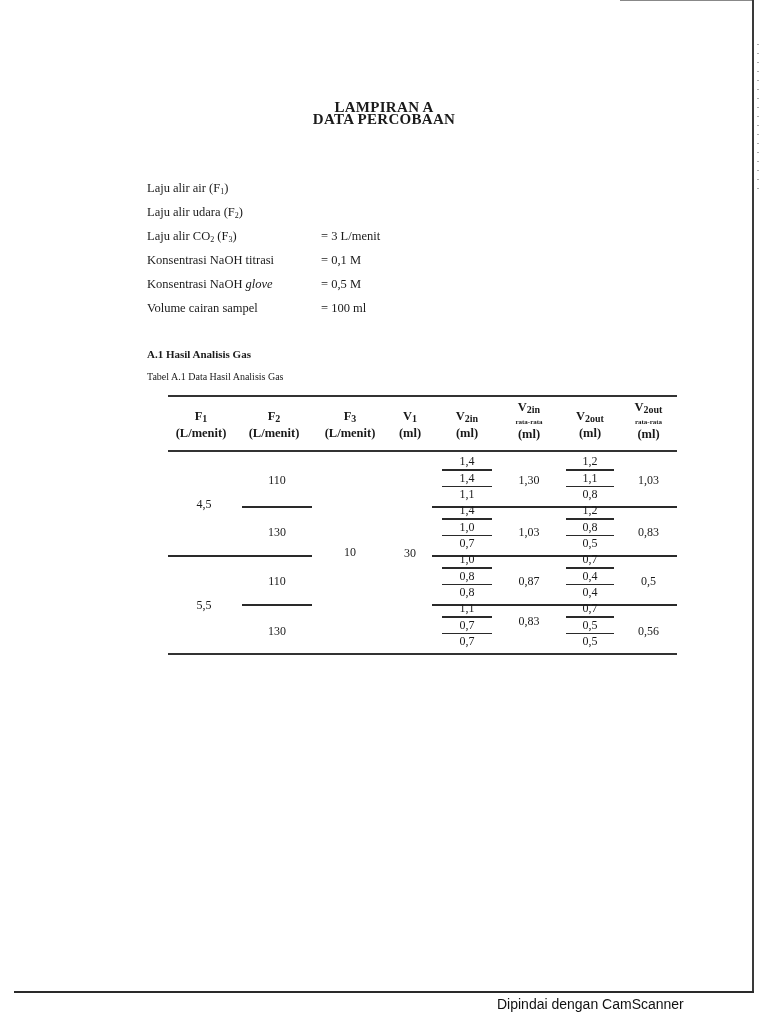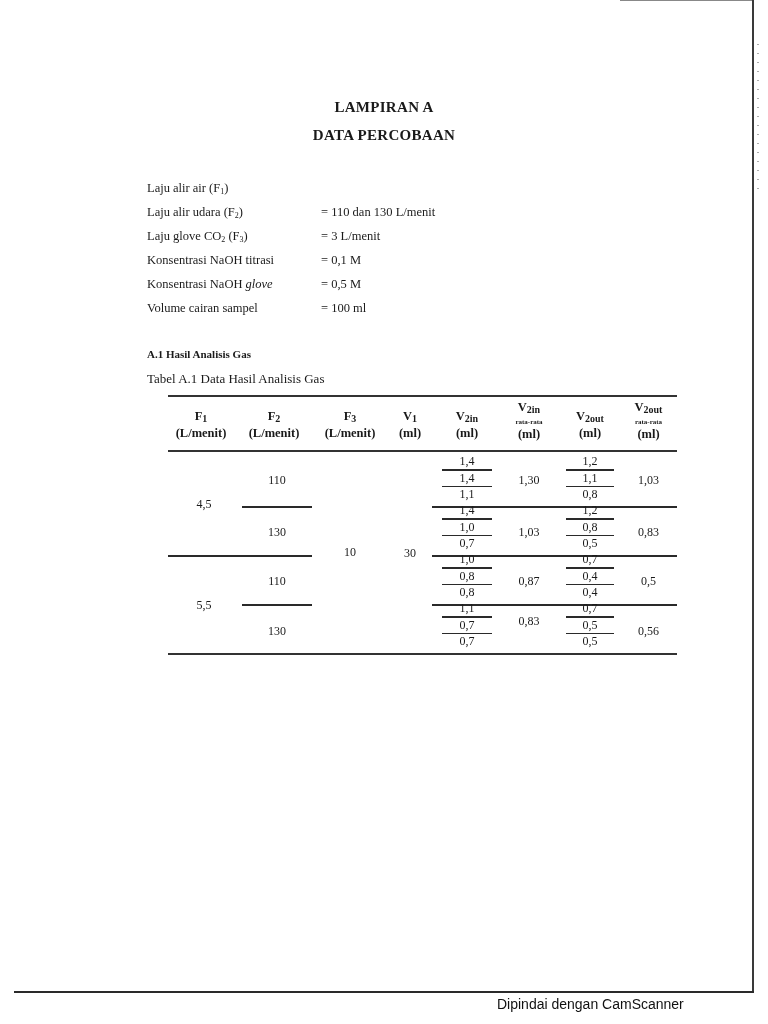--- a/index.html
+++ b/index.html
@@ -24,34 +24,34 @@
       position: absolute; left: 757px; top: 40px; width: 2px; height: 150px;
       background-image: radial-gradient(circle, #888 0.8px, transparent 1px);
       background-size: 2px 9px; opacity: 0.7;
     }
 
     .title {
       position: absolute; left: 0; width: 768px; text-align: center;
       font-weight: bold; font-size: 15px; letter-spacing: 0.3px;
     }
     .title.t1 { top: 99px; }
-    .title.t2 { top: 127px; font-family: Liberation Serif, serif; }
+    .title.t2 { top: 111px; font-family: Liberation Serif, serif; }
 
     .params { position: absolute; left: 147px; top: 180px; }
     .param-row { display: flex; height: 24px; font-size: 12.5px; line-height: 16px; }
     .param-label { width: 174px; }
     .param-value { width: 200px; }
     .param-label sub { font-size: 8px; vertical-align: -2px; }
     .param-label i { font-style: italic; }
 
     .section-heading {
       position: absolute; left: 147px; top: 348px; font-weight: bold; font-size: 11px;
     }
     .table-caption {
-      position: absolute; left: 147px; top: 371px; font-size: 13px;
+      position: absolute; left: 147px; top: 371px; font-size: 10px;
     }
 
     .table { position: absolute; left: 168px; top: 395px; width: 509px; height: 262px; }
     .hline { position: absolute; height: 1.5px; background: #2a2a2a; }
     .hline.thick { height: 2px; background: #333; }
     .cell {
       position: absolute; text-align: center; font-size: 12px; line-height: 14px;
     }
     .hdr { font-weight: bold; font-size: 12.5px; line-height: 15px; text-align: center; position: absolute; }
     .hdr sub { font-size: 10px; vertical-align: -2px; text-align: right; }
@@ -73,24 +73,23 @@
 
   <div class="title t1">LAMPIRAN A</div>
   <div class="title t2">DATA PERCOBAAN</div>
 
   <div class="params">
     <div class="param-row">
       <div class="param-label"><span>Laju alir air (F</span><sub>1</sub><span>)</span></div>
     </div>
     <div class="param-row">
       <div class="param-label"><span>Laju alir udara (F</span><sub>2</sub><span>)</span></div>
-      <div class="param-value">= 110 dan 130 L/menit</div>
     </div>
     <div class="param-row">
-      <div class="param-label"><span>Laju glove CO</span><sub>2</sub><span> (F</span><sub>3</sub><span>)</span></div>
+      <div class="param-label"><span>Laju alir CO</span><sub>2</sub><span> (F</span><sub>3</sub><span>)</span></div>
       <div class="param-value">= 3 L/menit</div>
     </div>
     <div class="param-row">
       <div class="param-label">Konsentrasi NaOH titrasi</div>
       <div class="param-value">= 0,1 M</div>
     </div>
     <div class="param-row">
       <div class="param-label"><span>Konsentrasi NaOH </span><i>glove</i></div>
       <div class="param-value">= 0,5 M</div>
     </div>

